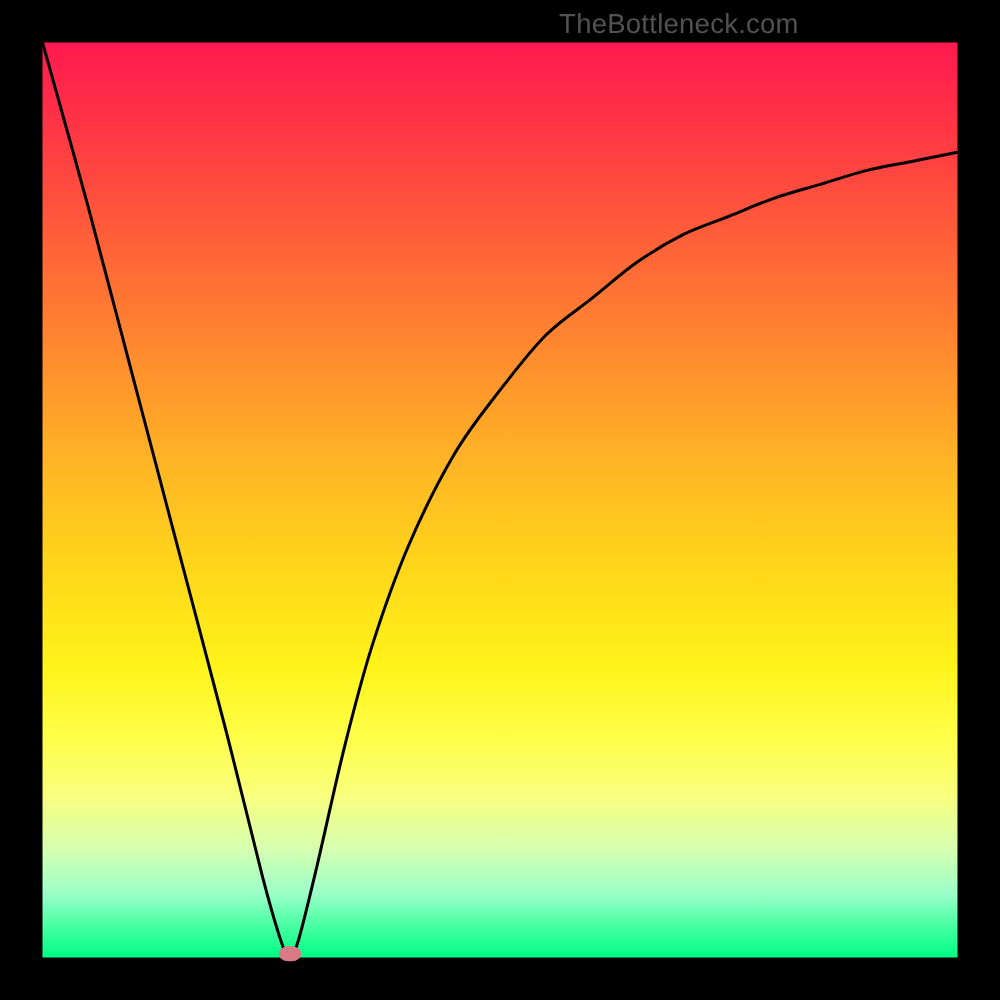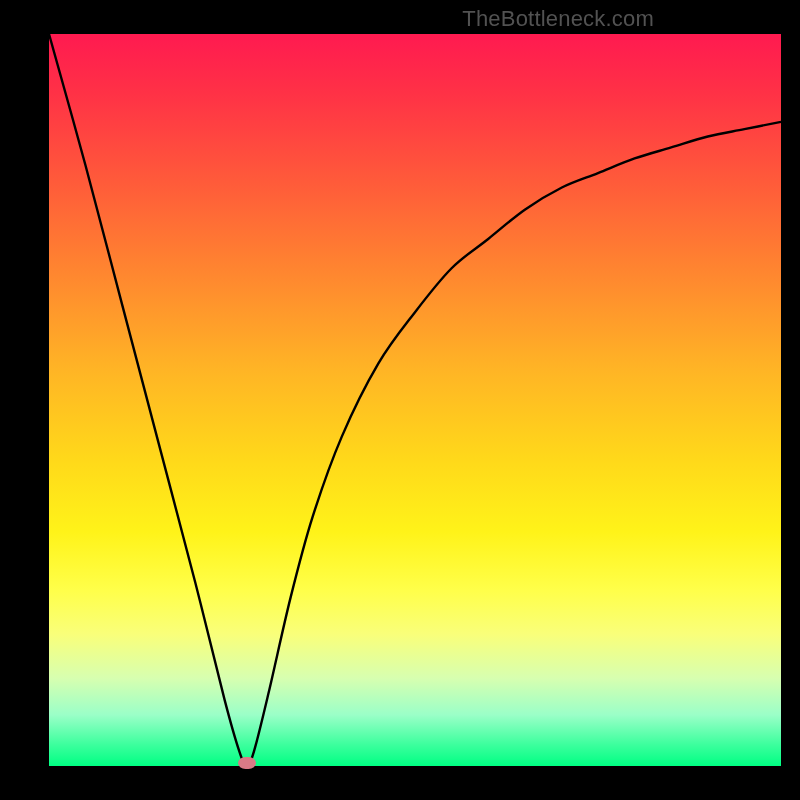--- a/index.html
+++ b/index.html
@@ -9,21 +9,20 @@
     height: 800px;
     background: #000;
     overflow: hidden;
     font-family: Arial, Helvetica, sans-serif;
   }
   .frame {
     position: relative;
     width: 653px;
     height: 800px;
     background: #000;
-    margin-left: 15px;
   }
   .plot-area {
     position: absolute;
     left: 34px;
     top: 34px;
     width: 732px;
     height: 732px;
     background: linear-gradient(to bottom,
       #ff1a50 0%,
       #ff3146 8%,

